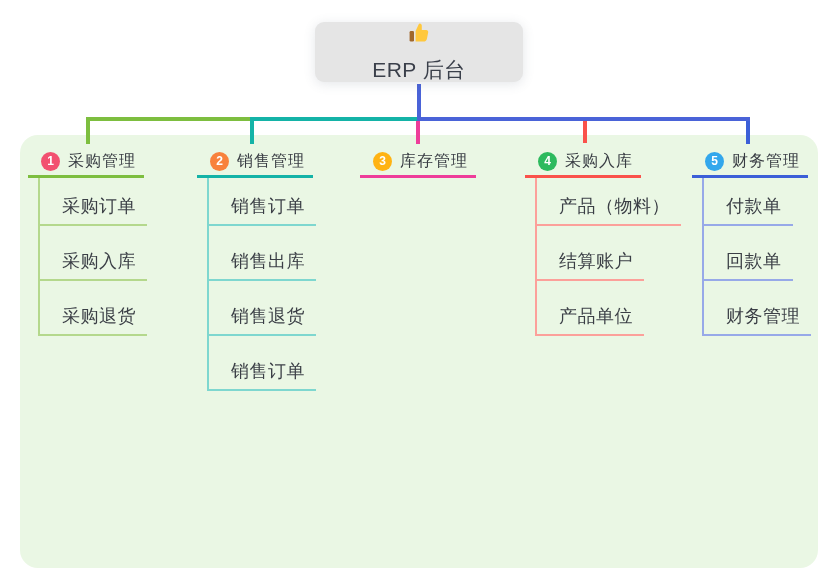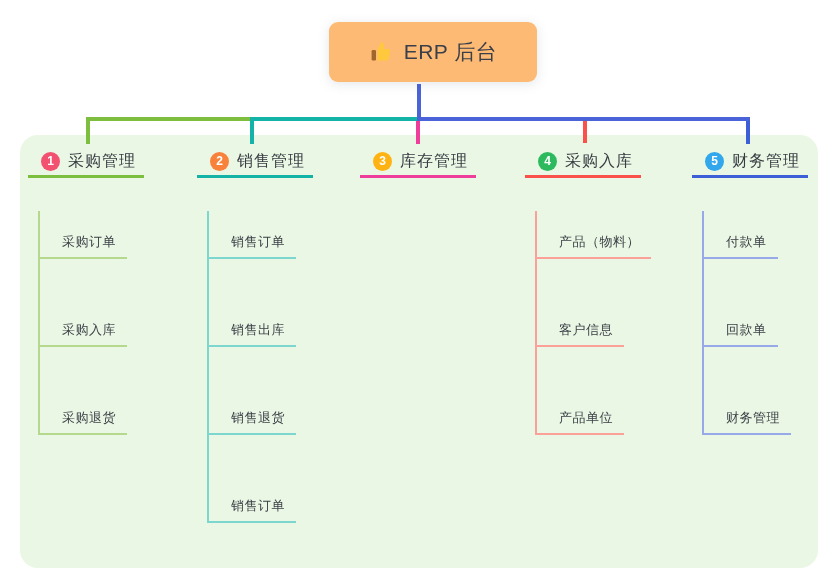--- a/index.html
+++ b/index.html
@@ -4,24 +4,24 @@
 <style>
   html,body{margin:0;padding:0;}
   body{
     width:839px;height:588px;position:relative;overflow:hidden;
     background:#ffffff;
     font-family:"Liberation Sans","DejaVu Sans",sans-serif;
     color:#3B3F46;
   }
   
   .root-node{
-    position:absolute;left:329px;top:22px;width:208px;height:60px;
-    background:#fdba74;border-radius:9px;
+    position:absolute;left:315px;top:22px;width:208px;height:60px;
+    background:#e5e5e5;border-radius:9px;
     box-shadow:0 2px 12px rgba(90,100,120,.16);
-    display:flex;align-items:center;justify-content:center;gap:11px;
+    display:flex;align-items:center;justify-content:center;gap:11px;flex-direction:column;
   }
   .root-node .root-title{
     font-size:21px;color:#3A3F4A;font-weight:500;letter-spacing:.5px;
   }
   
   .panel{
     position:absolute;left:20px;top:135px;width:798px;height:433px;
     background:#EAF7E4;border-radius:18px;
   }
   
@@ -43,21 +43,21 @@
   }
   .items{
     margin-left:10px;width:max-content;
     border-left:2px solid var(--cl);
   }
   .item{
     box-sizing:border-box;height:55px;width:max-content;
     display:flex;align-items:flex-end;
     padding:0 11px 6px 22px;
     border-bottom:2px solid var(--cl);
-    font-size:13px;color:#3B3F46;letter-spacing:.5px;white-space:nowrap;margin-top:33px;
+    font-size:18px;color:#3B3F46;letter-spacing:.5px;white-space:nowrap;
   }
   .item:first-child{height:48px;}
 </style>
 </head>
 <body>
 
 <div class="panel" style="background: rgb(234, 247, 228);"></div>
 
 <div class="line" style="left: 417px; top: 84px; width: 4px; height: 35px; background: rgb(74, 99, 216);"></div>
 
@@ -113,21 +113,21 @@
   </div>
 </div>
 
 <div class="branch" style="left: 525px; --c: #FA524B; --cl: #FCA09A; --cb: #2DBA5E;">
   <div class="branch-title">
     <span class="badge">4</span>
     <span>采购入库</span>
   </div>
   <div class="items">
     <div class="item">产品（物料）</div>
-    <div class="item">客户信息</div>
+    <div class="item">结算账户</div>
     <div class="item">产品单位</div>
   </div>
 </div>
 
 <div class="branch" style="left: 692px; --c: #3C5FD8; --cl: #97A9E8; --cb: #33A7EC;">
   <div class="branch-title">
     <span class="badge">5</span>
     <span>财务管理</span>
   </div>
   <div class="items">

